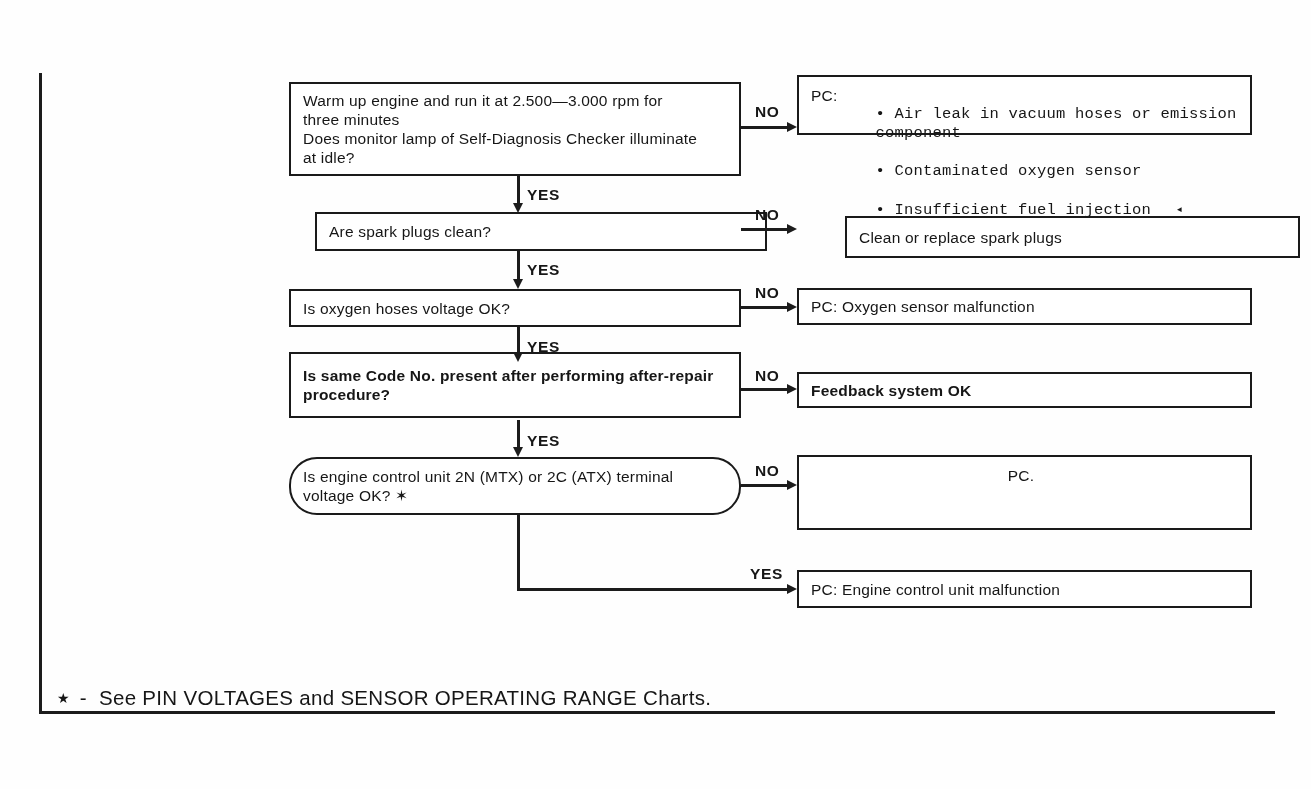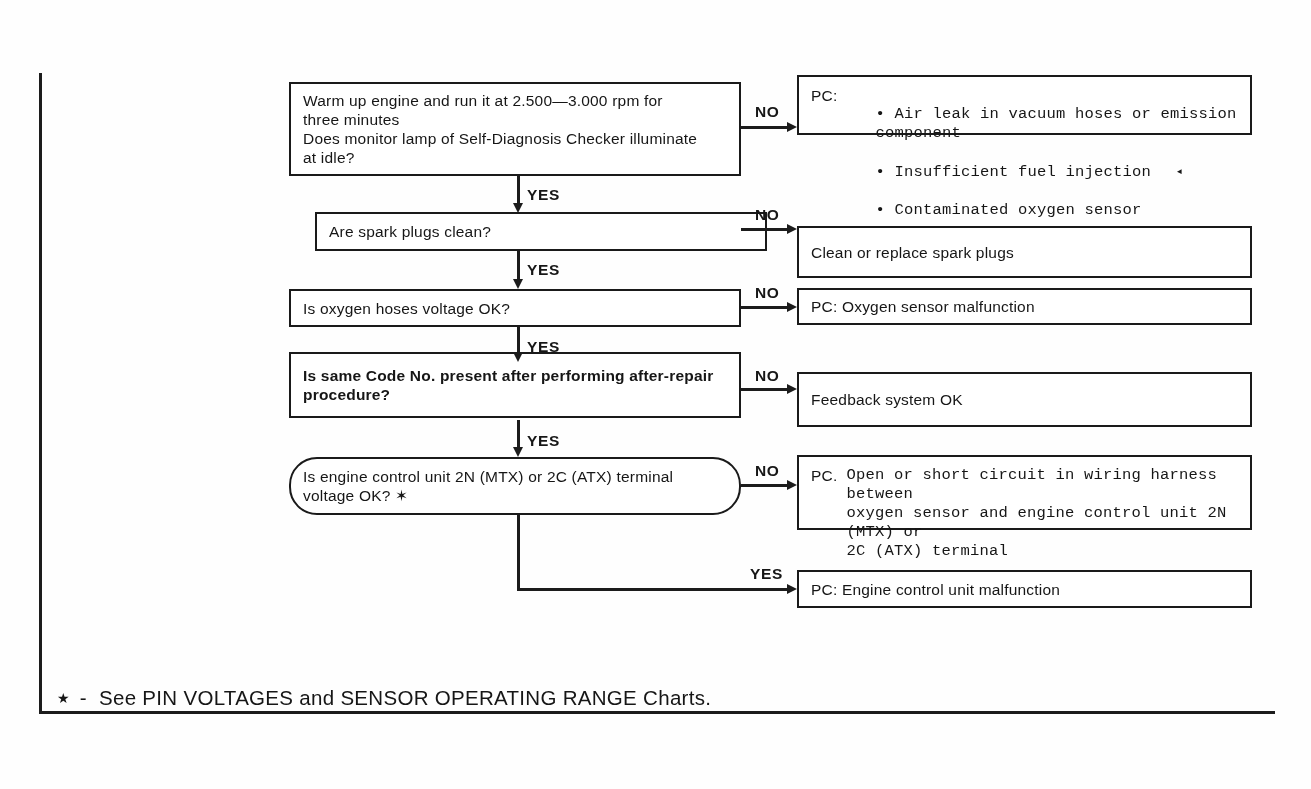--- a/index.html
+++ b/index.html
@@ -67,42 +67,39 @@
 
   <div class="box qbox" style="top:457px;height:58px;border-radius:28px;">
     <span>Is engine control unit 2N (MTX) or 2C (ATX) terminal
 voltage OK?  ✶</span>
   </div>
 
   <div class="box rbox pcrow" style="top:75px;height:60px;padding-top:9px;gap:29px;">
     <span class="pc">PC:</span>
     <div class="pc-lines">
       <div>• Air leak in vacuum hoses or emission component</div>
+      <div>• Contaminated oxygen sensor</div>
       <div><span>• Insufficient fuel injection</span><span class="marker">◄</span></div>
-      <div>• Contaminated oxygen sensor</div>
     </div>
   </div>
 
-  <div class="box rbox" style="top:226px;height:52px;">
+  <div class="box rbox" style="top:216px;height:42px;margin-left:48px;">
     <span>Clean or replace spark plugs</span>
   </div>
 
   <div class="box rbox" style="top:288px;height:37px;">
     <span>PC: Oxygen sensor malfunction</span>
   </div>
 
-  <div class="box rbox" style="top:372px;height:55px;">
+  <div class="box rbox" style="top:372px;height:36px;font-weight:bold;">
     <span>Feedback system OK</span>
   </div>
 
   <div class="box rbox pcrow" style="top:455px;height:75px;padding-top:9px;justify-content:center;">
     <span class="pc">PC.</span>
-    <div class="pc-lines">Open or short circuit in wiring harness between
-oxygen sensor and engine control unit 2N (MTX) or
-2C (ATX) terminal</div>
   </div>
 
   <div class="box rbox" style="top:570px;height:38px;">
     <span>PC: Engine control unit malfunction</span>
   </div>
 
   <div class="vline" style="left:517px;top:176px;height:30px;"></div>
   <div class="arrow-down" style="left:513px;top:203px;"></div>
   <div class="lbl" style="left:527px;top:186px;">YES</div>
 

